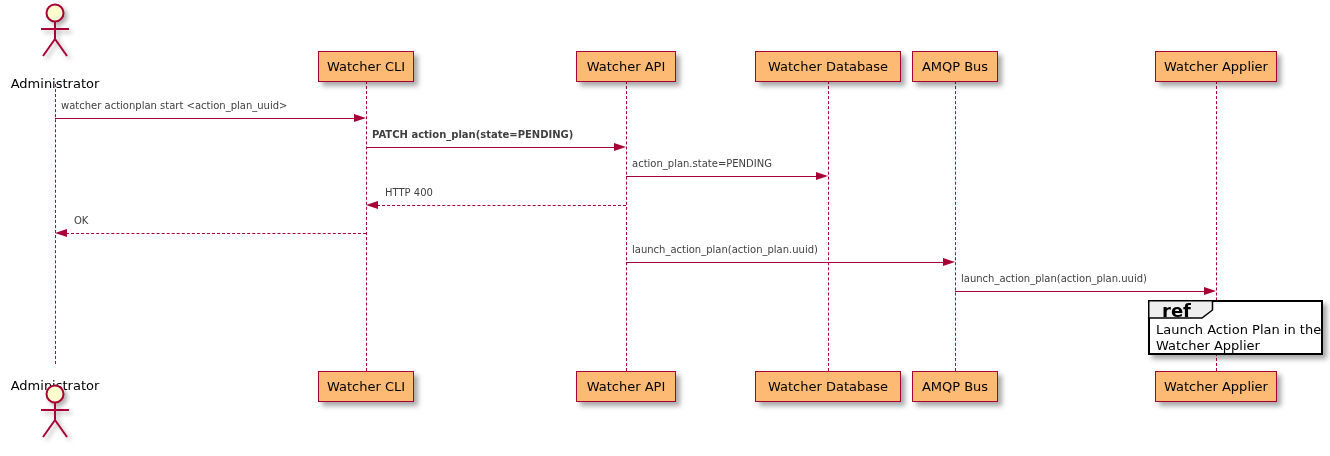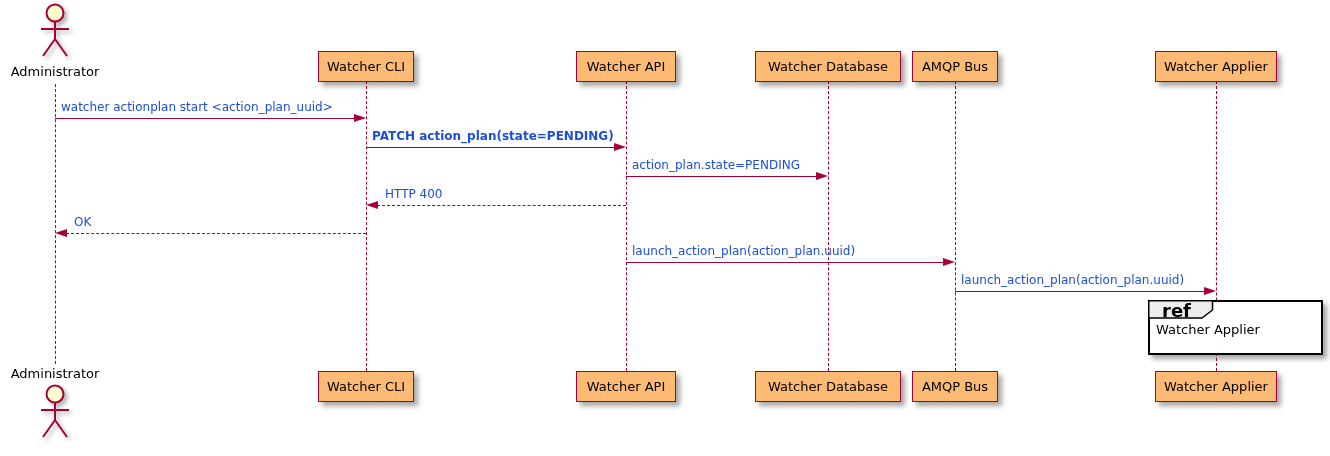--- a/index.html
+++ b/index.html
@@ -27,38 +27,39 @@
     align-items: center;
     justify-content: center;
     font-size: 13px;
     white-space: nowrap;
   }
   .actor-label {
     position: absolute;
     transform: translateX(-50%);
     white-space: nowrap;
     font-size: 13px;
+    margin-top: 12px;
   }
   .actor-figure { position: absolute; filter: drop-shadow(3px 3px 2px rgba(0,0,0,0.3)); }
   .msg-line { position: absolute; height: 0; }
   .msg-line.solid { border-top: 1px solid #A80036; }
   .msg-line.dashed { border-top: 1px dashed #A80036; }
   .msg-arrow {
     position: absolute;
     width: 0; height: 0;
     border-top: 4.5px solid transparent;
     border-bottom: 4.5px solid transparent;
   }
   .msg-arrow.right { border-left: 12px solid #A80036; }
   .msg-arrow.left  { border-right: 12px solid #A80036; }
   .msg-label {
     position: absolute;
     white-space: nowrap;
-    font-size: 12px;
-    color: #1d4ed8;
+    font-size: 10px;
+    color: #404040;
   }
   #ref-box {
     position: absolute;
     left: 1148px; top: 300px;
     width: 175px; height: 55px;
     background: #ffffff;
     border: 2px solid #000000;
     box-shadow: 4px 4px 5px rgba(0,0,0,0.35);
     z-index: 5;
   }
@@ -147,16 +148,17 @@
     </div>
 
   <div id="ref-box">
     <div id="ref-tab">
       <svg width="66" height="19" viewBox="0 0 66 19">
         <path d="M0.75,0.75 H64.5 V10 L54,18 H0.75 Z" fill="#EEEEEE" stroke="#000000" stroke-width="1.5"></path>
       </svg>
       <span id="ref-tab-label">ref</span>
     </div>
     <div id="ref-body">
+      <div class="ref-line">Launch Action Plan in the</div>
       <div class="ref-line">Watcher Applier</div>
     </div>
   </div>
 </div>
 
 </body></html>

